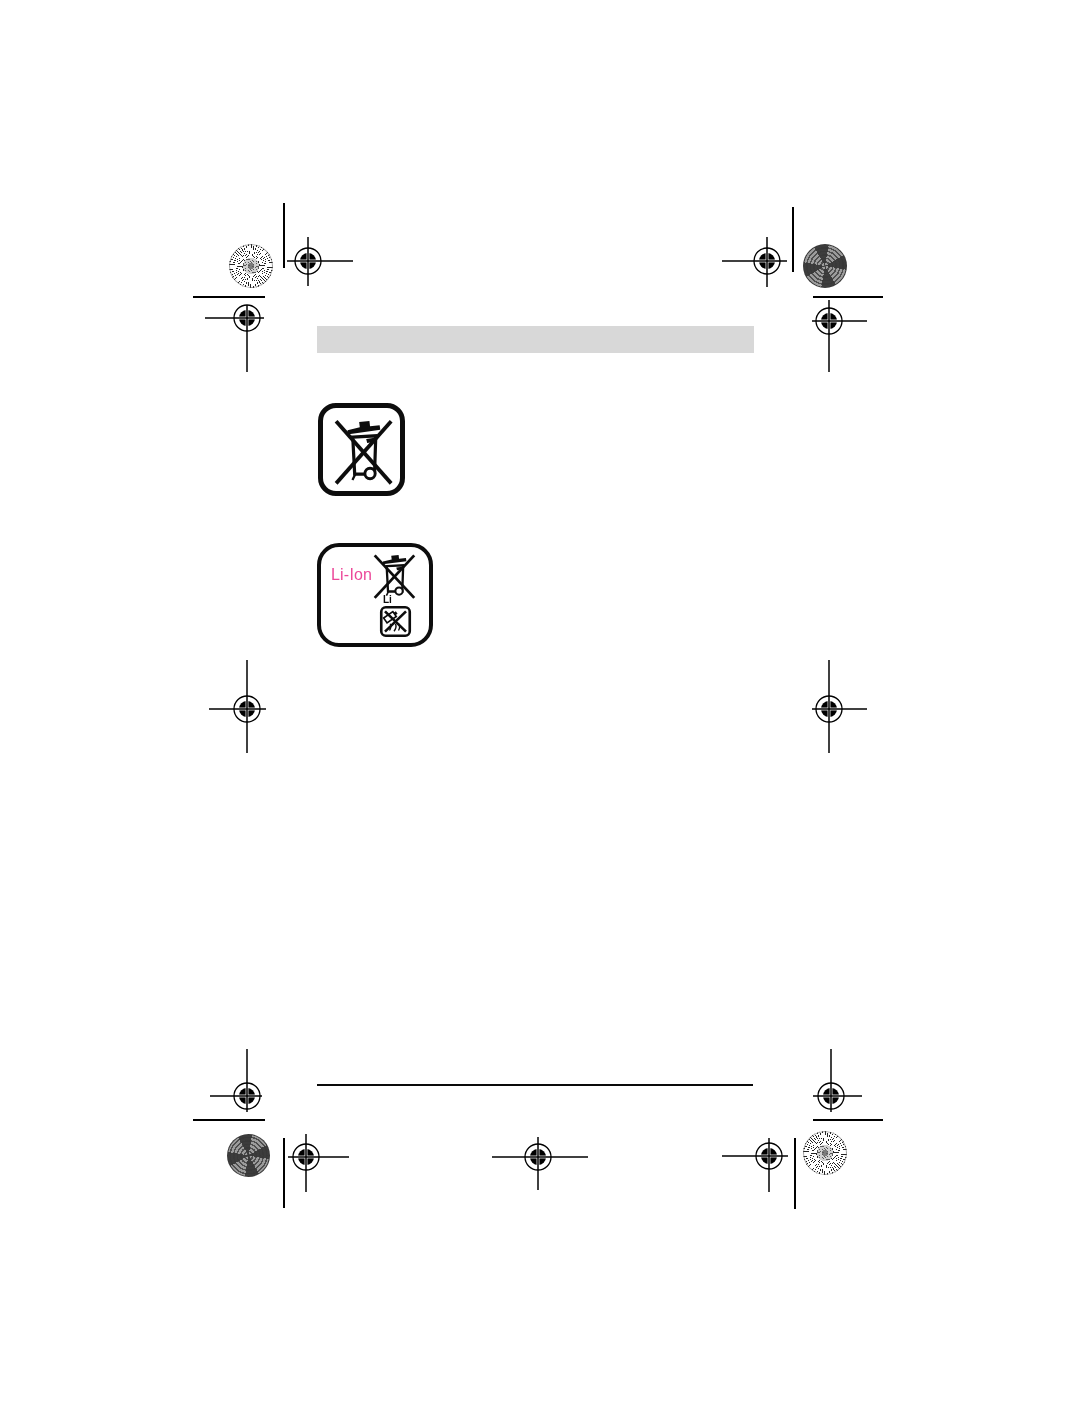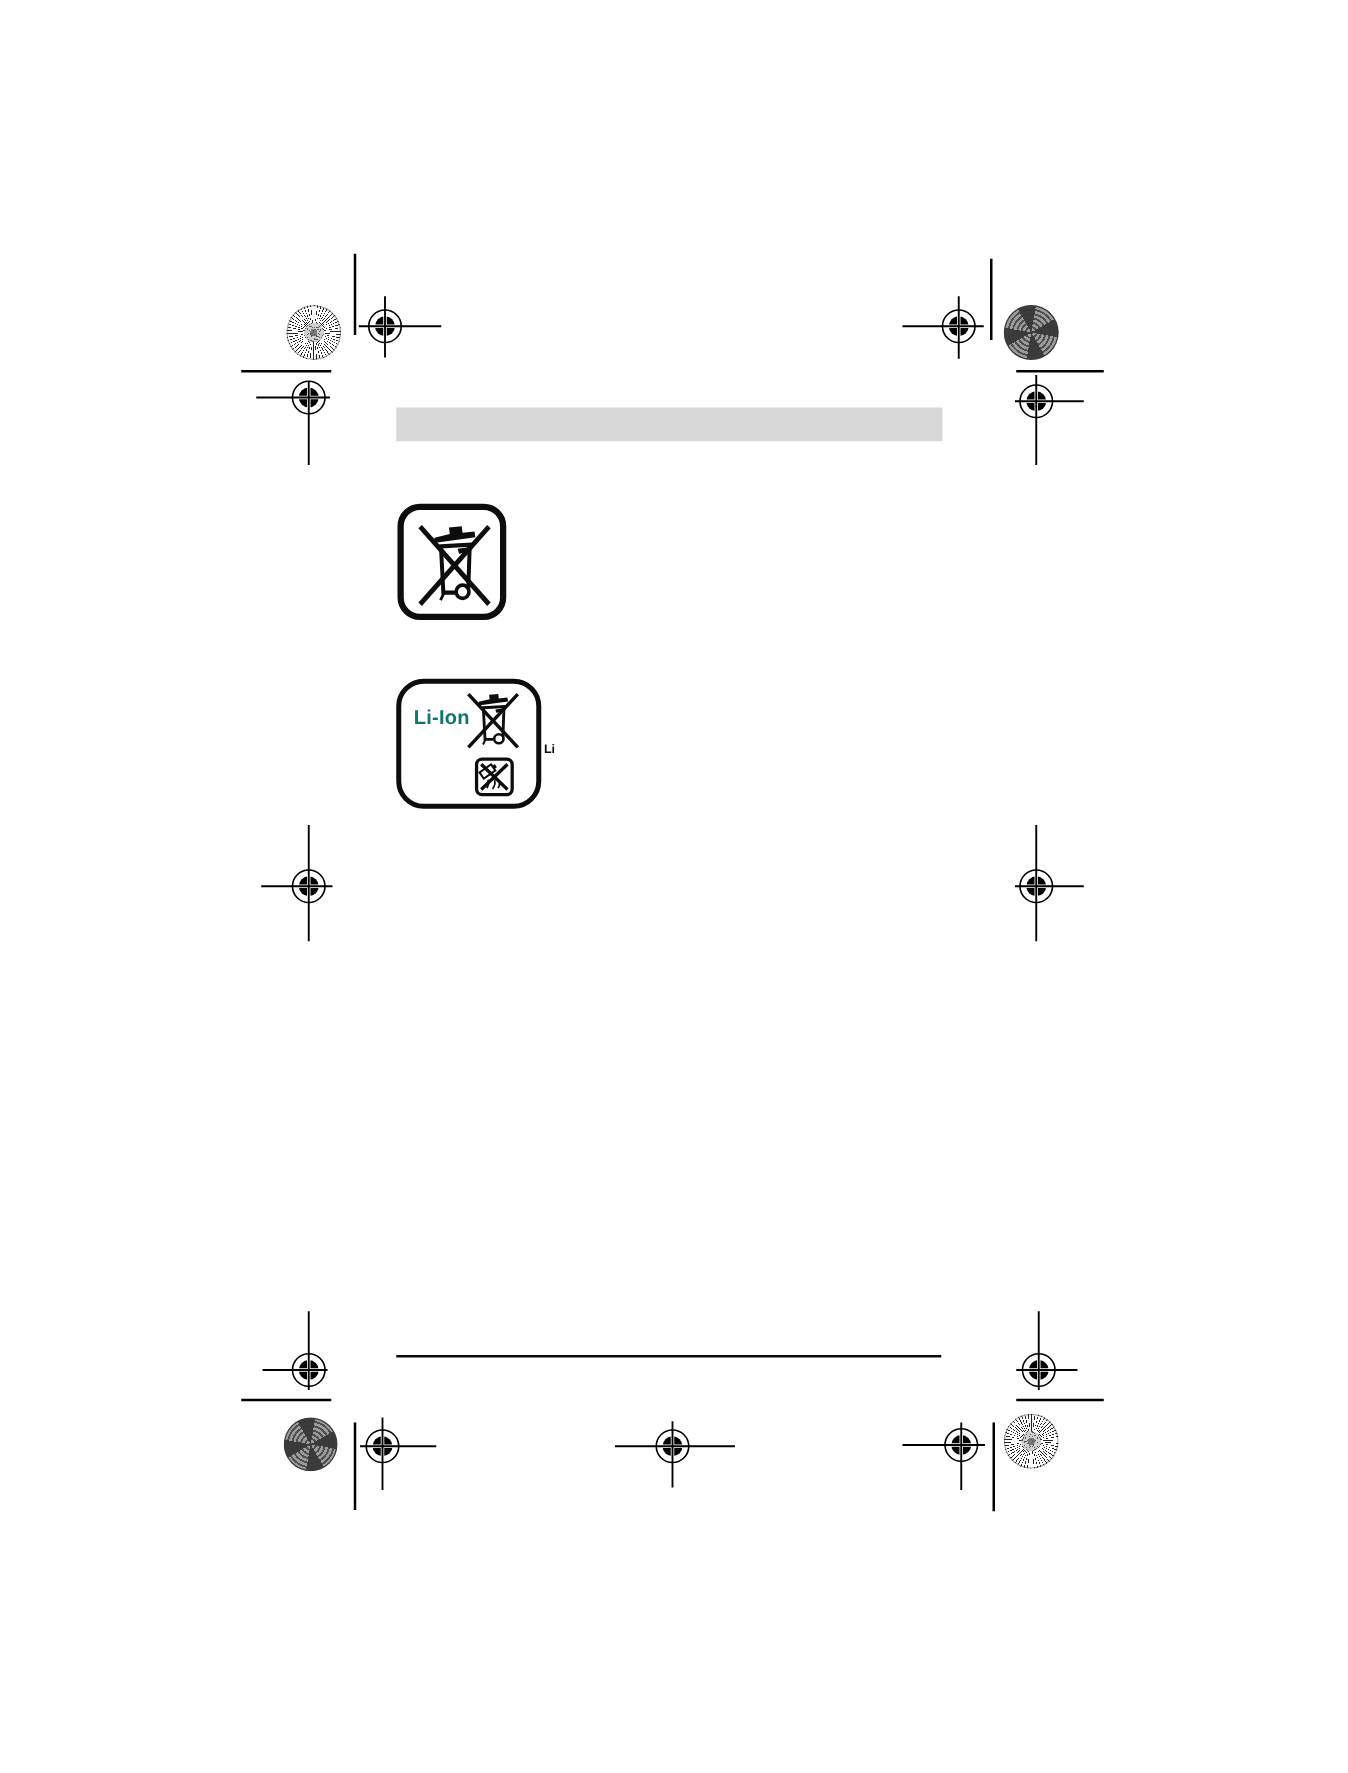--- a/index.html
+++ b/index.html
@@ -19,26 +19,26 @@
   }
   #weee-box svg{position:absolute;left:8px;top:4px;}
 
   
   #liion-box{
     left:317px;top:543px;width:108px;height:96px;
     border:4px solid #0d0d0d;border-radius:22px;
   }
   #liion-label{
     position:absolute;left:10px;top:19px;
-    font-size:16px;font-weight:bold;color:#0f766e;letter-spacing:.2px;
+    font-size:16px;font-weight:normal;color:#ec4899;letter-spacing:.2px;
   }
   #liion-bin{position:absolute;left:50px;top:2px;}
   #li-caption{
-    position:absolute;left:62px;top:47px;width:24px;text-align:right;
-    font-size:10px;font-weight:bold;color:#0d0d0d;margin-left:37px;
+    position:absolute;left:62px;top:47px;width:24px;text-align:left;
+    font-size:10px;font-weight:bold;color:#0d0d0d;
   }
   #fire-box{position:absolute;left:58px;top:58px;}
 
   
   #footer-divider{left:317px;top:1084px;width:436px;height:2px;}
 
   
   .patch{border-radius:50%;}
   .patch-light{
     background:

